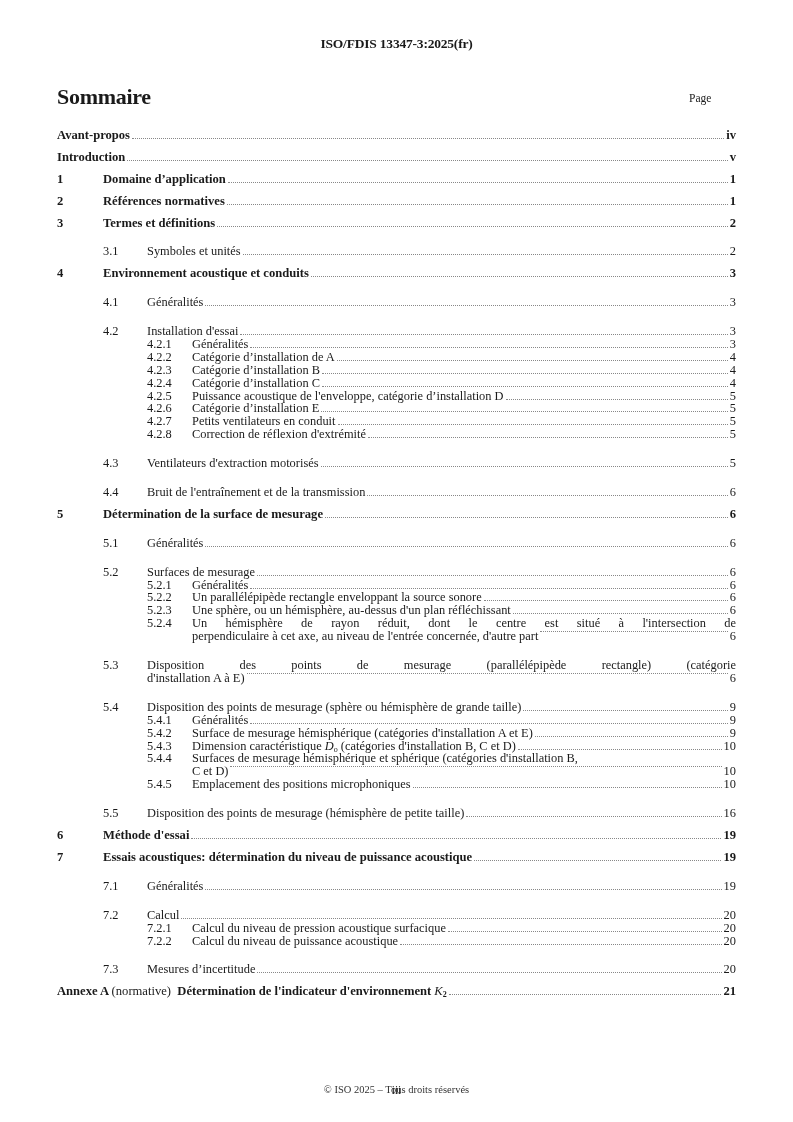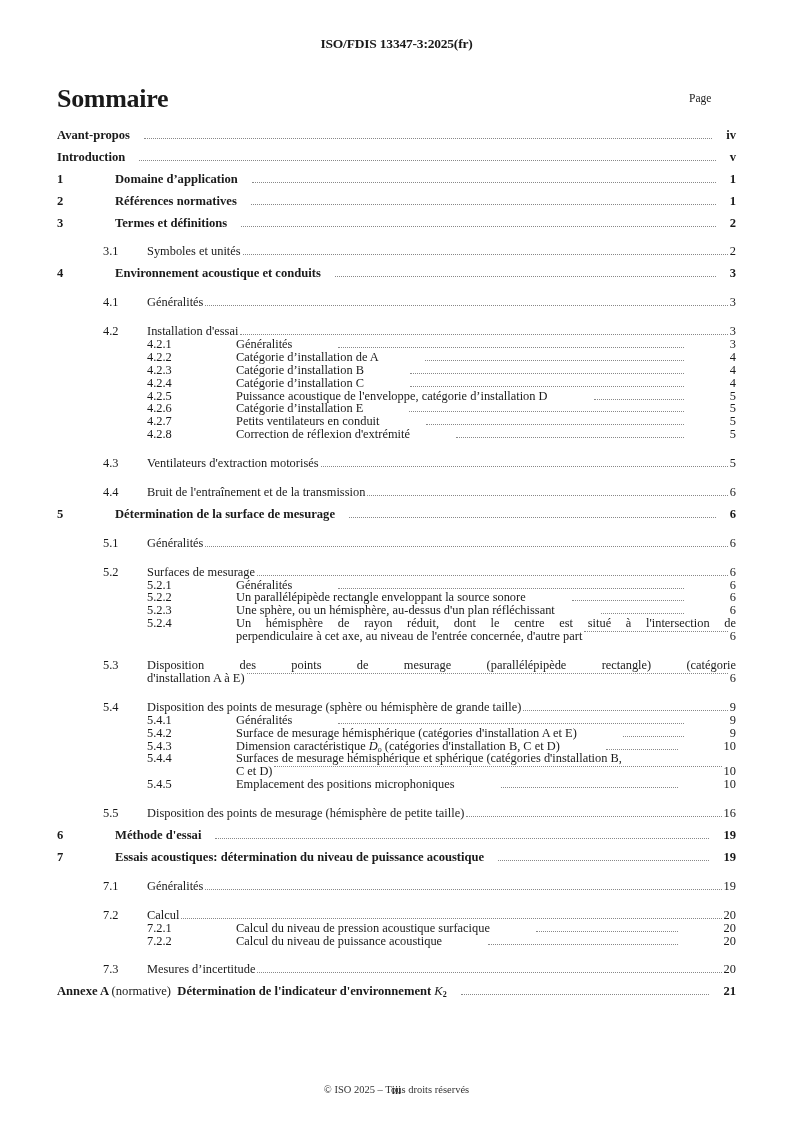--- a/index.html
+++ b/index.html
@@ -1,28 +1,28 @@
 <!DOCTYPE html>
 <html><head>
 <meta charset="utf-8">
 <style>
   html, body { margin: 0; padding: 0; background: #ffffff; }
   body { width: 793px; height: 1122px; position: relative; font-family: "Liberation Serif", "DejaVu Serif", serif; color: #1a1a1a; overflow: hidden; }
   .doc-id { position: absolute; top: 36px; left: 0; width: 793px; text-align: center; font-weight: bold; font-size: 13.5px; letter-spacing: -0.2px; }
-  .title { position: absolute; top: 84px; left: 57px; font-weight: bold; font-size: 26px; letter-spacing: -0.3px; }
+  .title { position: absolute; top: 84px; left: 57px; font-weight: bold; font-size: 22px; letter-spacing: -0.3px; }
   .page-label { position: absolute; top: 92px; left: 689px; font-size: 11.5px; }
   .toc { position: absolute; top: 129px; left: 57px; width: 679px; }
   .row { position: relative; display: flex; align-items: baseline; font-size: 12.4px; line-height: 12.9px; height: 12.9px; }
-  .row.l0 { font-weight: bold; font-size: 12.6px; gap: 12px; }
+  .row.l0 { font-weight: bold; font-size: 12.6px; }
   .row.gap { margin-top: 9px; }
   .num { flex: 0 0 auto; display: inline-block; }
   .l0 .num { width: 46px; }
   .l1 { padding-left: 46px; margin-top: 16px; }
   .l1 .num { width: 44px; }
-  .l2 { padding-left: 90px; gap: 44px; }
+  .l2 { padding-left: 90px; }
   .l2 .num { width: 45px; }
   .txt { flex: 0 1 auto; white-space: nowrap; }
   .dots { flex: 1 1 auto; border-bottom: 1px dotted #888; margin: 0 2px 3px 2px; height: 1px; min-width: 10px; }
   .pg { flex: 0 0 auto; text-align: right; }
   .l0 .pg { font-weight: bold; }
   .multi { display: flex; align-items: flex-start; font-size: 12.4px; line-height: 12.9px; }
   .multi .body { flex: 1 1 auto; }
   .multi .line { text-align: justify; text-align-last: justify; white-space: nowrap; display: block; }
   .multi .lastline { display: flex; align-items: flex-start; }
   .annex .normal { font-weight: normal; }

